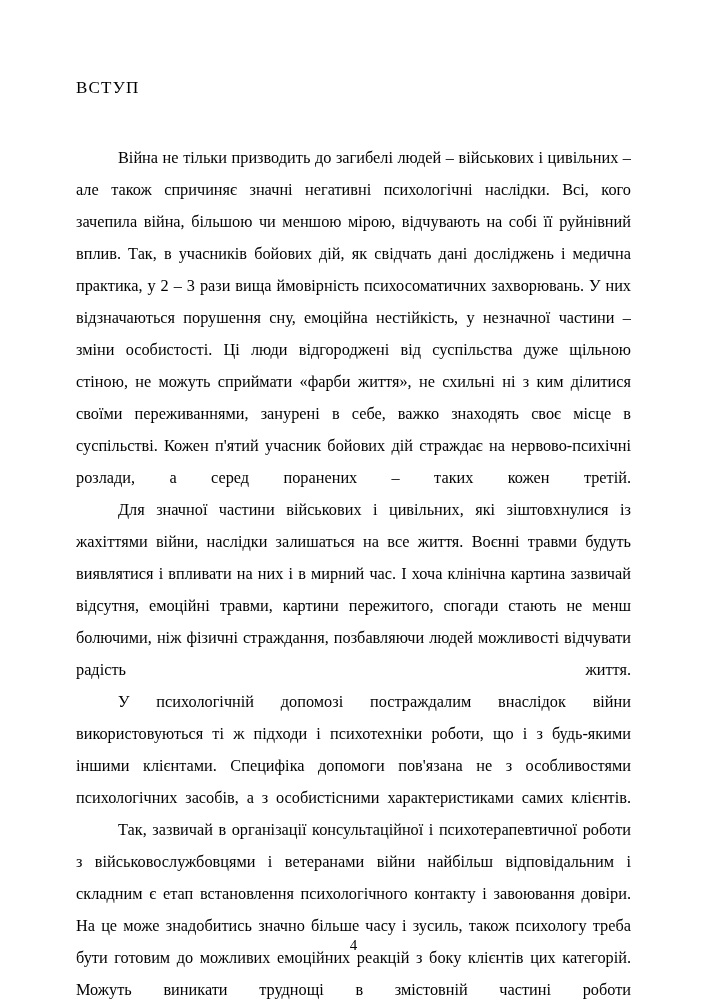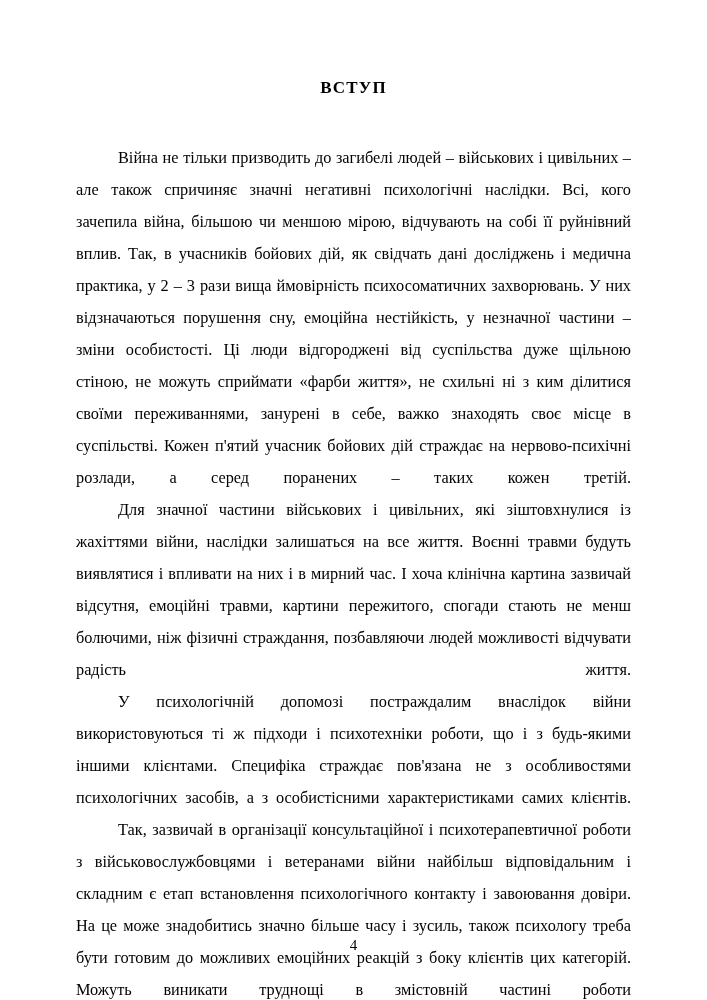--- a/index.html
+++ b/index.html
@@ -16,25 +16,25 @@
   }
   .page {
     position: relative;
     width: 707px;
     height: 1000px;
     box-sizing: border-box;
     padding: 70px 76px 40px 76px;
     background: #ffffff;
   }
   .doc-title {
-    text-align: center;
+    text-align: left;
     font-size: 17px;
     letter-spacing: 1.2px;
     margin: 8px 0 0 0;
-    font-weight: bold;
+    font-weight: normal;
   }
   .body-text {
     margin-top: 44px;
   }
   .para {
     text-align: justify;
     text-align-last: justify;
     font-size: 16.3px;
     line-height: 32px;
     text-indent: 42px;
@@ -53,19 +53,19 @@
 </head>
 <body>
 
 <div class="page">
 
   <h1 class="doc-title">ВСТУП</h1>
 
   <div class="body-text">
     <p class="para">Війна не тільки призводить до загибелі людей – військових і цивільних – але також спричиняє значні негативні психологічні наслідки. Всі, кого зачепила війна, більшою чи меншою мірою, відчувають на собі її руйнівний вплив. Так, в учасників бойових дій, як свідчать дані досліджень і медична практика, у 2 – 3 рази вища ймовірність психосоматичних захворювань. У них відзначаються порушення сну, емоційна нестійкість, у незначної частини – зміни особистості. Ці люди відгороджені від суспільства дуже щільною стіною, не можуть сприймати «фарби життя», не схильні ні з ким ділитися своїми переживаннями, занурені в себе, важко знаходять своє місце в суспільстві. Кожен п'ятий учасник бойових дій страждає на нервово-психічні розлади, а серед поранених – таких кожен третій.</p>
     <p class="para">Для значної частини військових і цивільних, які зіштовхнулися із жахіттями війни, наслідки залишаться на все життя. Воєнні травми будуть виявлятися і впливати на них і в мирний час. І хоча клінічна картина зазвичай відсутня, емоційні травми, картини пережитого, спогади стають не менш болючими, ніж фізичні страждання, позбавляючи людей можливості відчувати радість життя.</p>
-    <p class="para">У психологічній допомозі постраждалим внаслідок війни використовуються ті ж підходи і психотехніки роботи, що і з будь-якими іншими клієнтами. Специфіка страждає пов'язана не з особливостями психологічних засобів, а з особистісними характеристиками самих клієнтів.</p>
+    <p class="para">У психологічній допомозі постраждалим внаслідок війни використовуються ті ж підходи і психотехніки роботи, що і з будь-якими іншими клієнтами. Специфіка допомоги пов'язана не з особливостями психологічних засобів, а з особистісними характеристиками самих клієнтів.</p>
     <p class="para">Так, зазвичай в організації консультаційної і психотерапевтичної роботи з військовослужбовцями і ветеранами війни найбільш відповідальним і складним є етап встановлення психологічного контакту і завоювання довіри. На це може знадобитись значно більше часу і зусиль, також психологу треба бути готовим до можливих емоційних реакцій з боку клієнтів цих категорій. Можуть виникати труднощі в змістовній частині роботи</p>
   </div>
 
   <div class="page-number">4</div>
 
 </div>
 
 </body></html>

